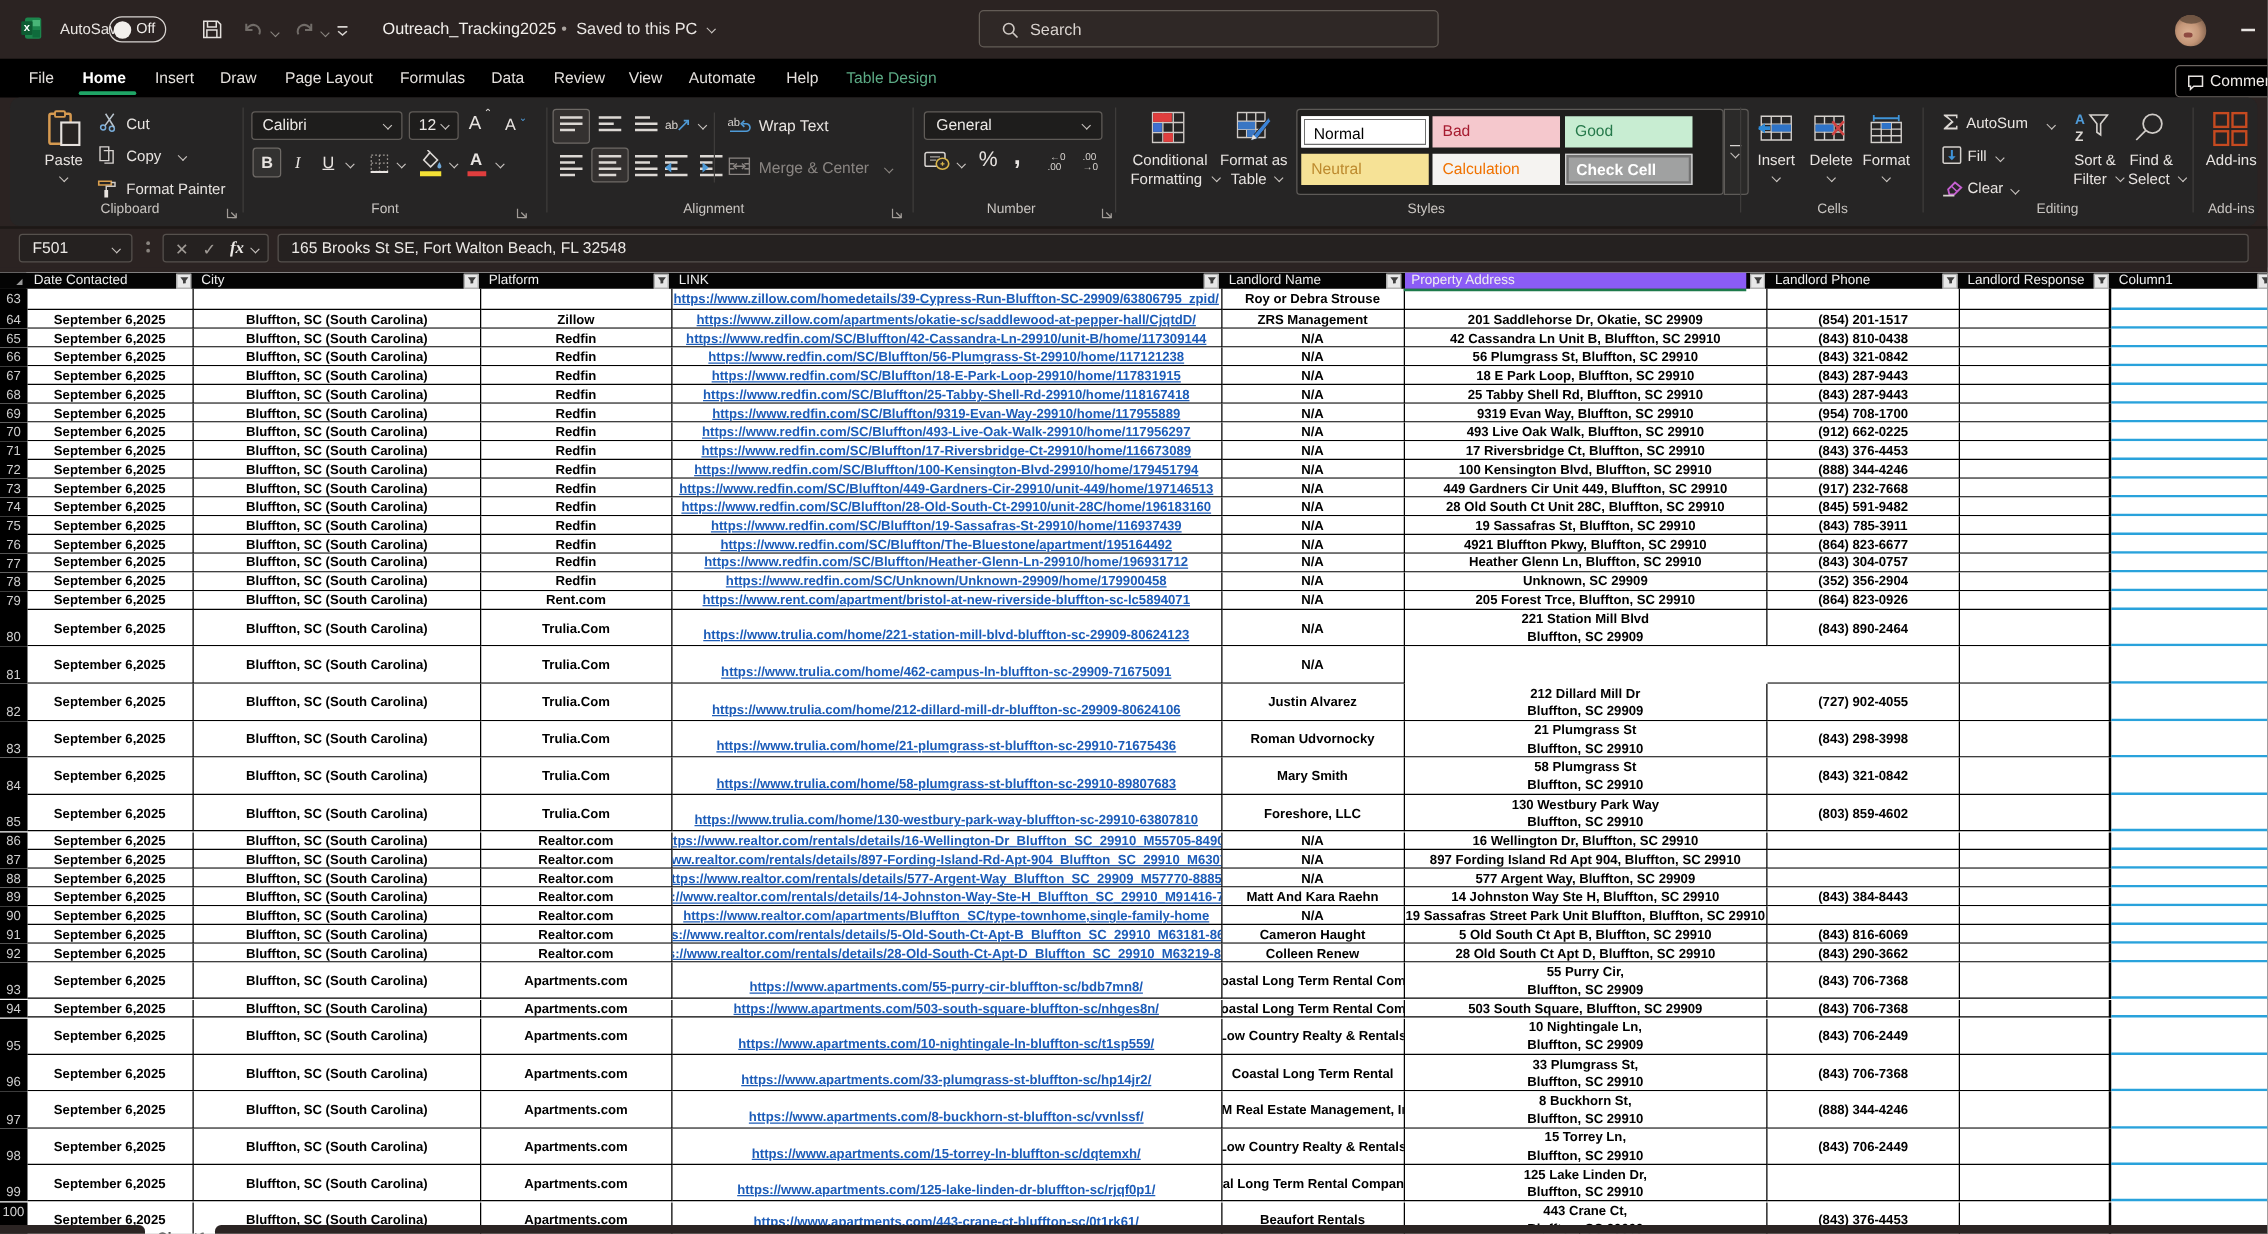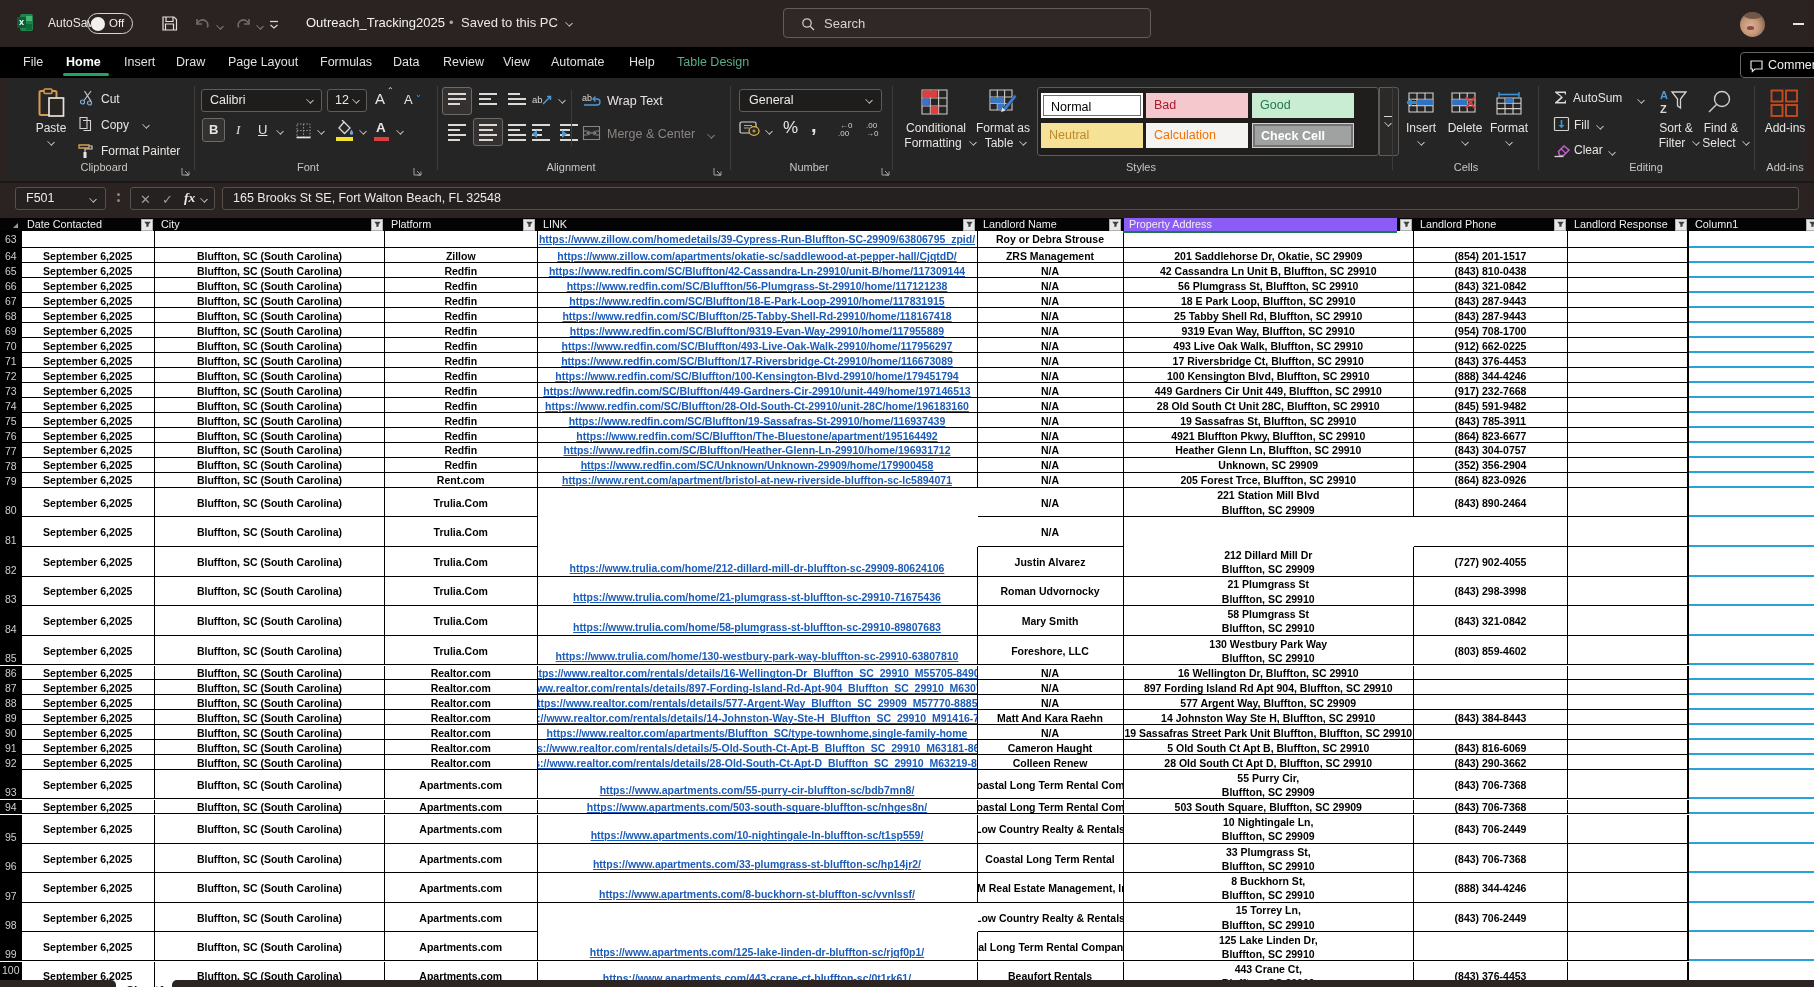--- a/index.html
+++ b/index.html
@@ -862,20 +862,23 @@
 <div class="rn">80</div>
 <div class="cell cD">
           <div class="l1"><span class="cs">September 6,2025</span></div>
         </div>
 <div class="cell cC">
           <div class="l1"><span class="cs">Bluffton, SC (South Carolina)</span></div>
         </div>
 <div class="cell cP">
           <div class="l1"><span class="cs">Trulia.Com</span></div>
         </div>
+<div class="cell cL">
+          <div class="l2"><span class="cs"><span class="lk">https://www.trulia.com/home/221-station-mill-blvd-bluffton-sc-29909-80624123</span></span></div>
+        </div>
 <div class="cell cN">
           <div class="l1"><span class="cs">N/A</span></div>
         </div>
 <div class="cell cA">
           <div class="l1"><span class="cs">221 Station Mill Blvd</span></div>
           <div class="l1"><span class="cs">Bluffton, SC 29909</span></div>
         </div>
 <div class="cell cPh">
           <div class="l1"><span class="cs">(843) 890-2464</span></div>
         </div>
@@ -886,20 +889,23 @@
 <div class="rn">81</div>
 <div class="cell cD">
           <div class="l1"><span class="cs">September 6,2025</span></div>
         </div>
 <div class="cell cC">
           <div class="l1"><span class="cs">Bluffton, SC (South Carolina)</span></div>
         </div>
 <div class="cell cP">
           <div class="l1"><span class="cs">Trulia.Com</span></div>
         </div>
+<div class="cell cL">
+          <div class="l2"><span class="cs"><span class="lk">https://www.trulia.com/home/462-campus-ln-bluffton-sc-29909-71675091</span></span></div>
+        </div>
 <div class="cell cN">
           <div class="l1"><span class="cs">N/A</span></div>
         </div>
 <div class="cell cPh">
           <div class="l1"><span class="cs"></span></div>
         </div>
 <div class="cell cR"></div>
         <div class="cell c1"></div>
 </div>
 <div class="row" style="top:328.9px;height:29.65px">
@@ -1329,20 +1335,23 @@
 <div class="row" style="top:684.7px;height:29.4px">
 <div class="rn">98</div>
 <div class="cell cD">
           <div class="l1"><span class="cs">September 6,2025</span></div>
         </div>
 <div class="cell cC">
           <div class="l1"><span class="cs">Bluffton, SC (South Carolina)</span></div>
         </div>
 <div class="cell cP">
           <div class="l1"><span class="cs">Apartments.com</span></div>
+        </div>
+<div class="cell cL">
+          <div class="l2"><span class="cs"><span class="lk">https://www.apartments.com/15-torrey-ln-bluffton-sc/dqtemxh/</span></span></div>
         </div>
 <div class="cell cN">
           <div class="l1"><span class="cs">Low Country Realty &amp; Rentals</span></div>
         </div>
 <div class="cell cA">
           <div class="l1"><span class="cs">15 Torrey Ln,</span></div>
           <div class="l1"><span class="cs">Bluffton, SC 29910</span></div>
         </div>
 <div class="cell cPh">
           <div class="l1"><span class="cs">(843) 706-2449</span></div>

